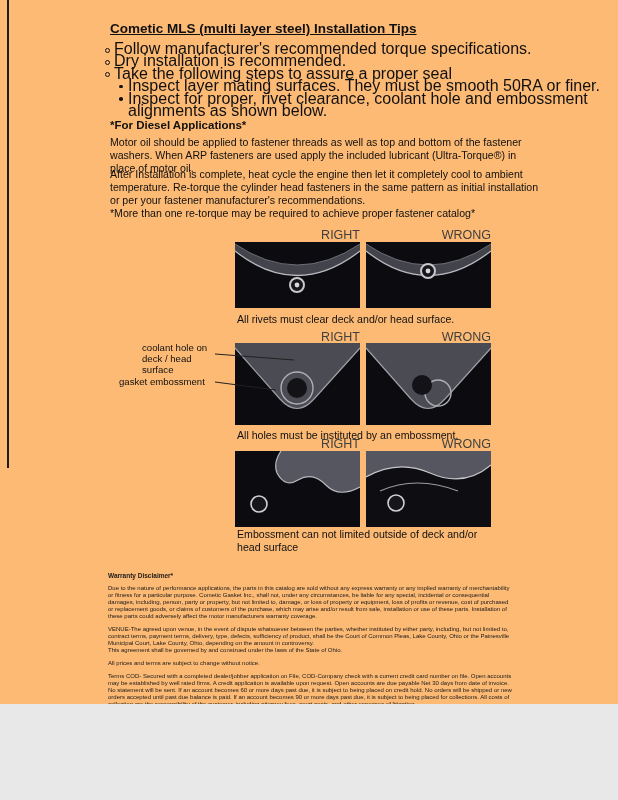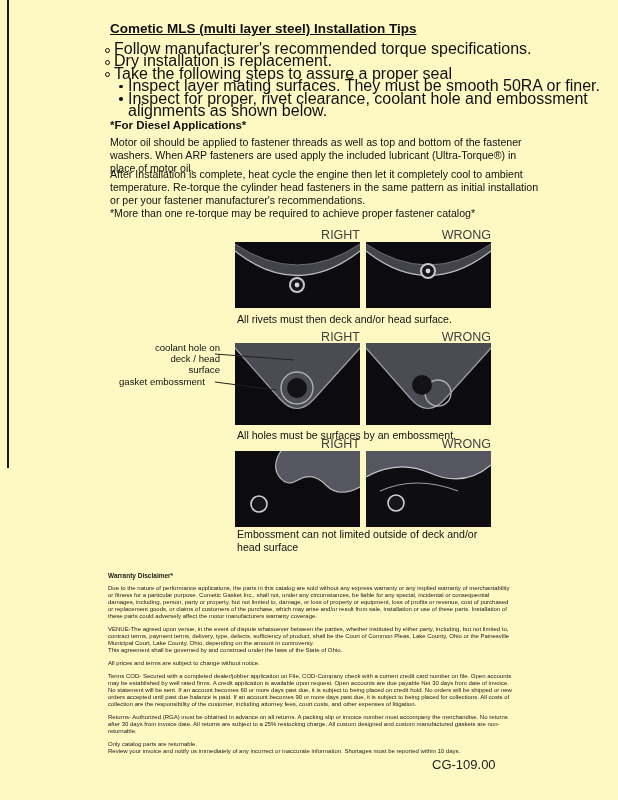--- a/index.html
+++ b/index.html
@@ -1,54 +1,54 @@
 <!DOCTYPE html>
 <html><head>
 <meta charset="utf-8">
 <style>
   html,body{margin:0;padding:0;background:#e8e8e8;}
-  .page{position:relative;width:618px;height:800px;background:#fef9c3;font-family:"Liberation Sans",sans-serif;color:#101010;overflow:hidden;margin:0 auto;}
+  .page{position:relative;width:618px;height:704px;background:#fdba74;font-family:"Liberation Sans",sans-serif;color:#101010;overflow:hidden;margin:0 auto;}
   .edge{position:absolute;left:7px;top:0;width:2px;height:468px;background:#1b1b1b;}
   .title{position:absolute;left:110px;top:21px;font-size:13.5px;font-weight:700;text-decoration:underline;}
   .tips{position:absolute;left:104px;top:43px;font-size:16px;line-height:12.4px;}
   .b{position:relative;padding-left:10px;}
   .b::before{content:"";position:absolute;left:1px;top:4.5px;width:3px;height:3px;border:1px solid #101010;border-radius:50%;}
   .b2{position:relative;margin-left:15px;padding-left:9px;}
   .b2::before{content:"";position:absolute;left:0;top:4.5px;width:3.6px;height:3.6px;background:#101010;border-radius:50%;}
   .h2{position:absolute;left:110px;top:119px;font-size:11.5px;font-weight:700;}
   .para{position:absolute;left:110px;width:432px;font-size:10.6px;line-height:13px;}
   .pa{top:136px}.pb{top:168px}.pc{top:207px}
   .dgh{position:absolute;width:125px;text-align:right;font-size:12.5px;color:#3f3f3f;}
   .colL{left:235px}.colR{left:366px}
   .r1{top:228px}.r2{top:330px}.r3{top:437px}
   .dg{position:absolute;display:block;}
   .cap{position:absolute;left:237px;font-size:10.6px;}
   .cap1{top:313px}.cap2{top:429px}.cap3{top:528px;width:245px;line-height:12.5px;}
   .lab{position:absolute;font-size:9.6px;line-height:10.8px;}
-  .lab1{left:142px;top:343px;width:78px;text-align:right;}
+  .lab1{left:142px;top:343px;width:78px;}
   .lab2{left:119px;top:377px;white-space:nowrap;}
   .leads{position:absolute;left:214px;top:348px;z-index:5;}
   .legal{position:absolute;left:108px;top:572px;width:406px;color:#1a1a1a;}
   .legal-h{font-size:6.5px;font-weight:700;}
   .lp{font-size:6px;line-height:7px;margin:0;}
   .gap{margin-top:6px;}
   .footer{position:absolute;left:432px;top:757px;font-size:13px;color:#222;}
 </style>
 </head>
 <body>
 
 <div class="page">
 
   <div class="edge"></div>
 
   <div class="title">Cometic MLS (multi layer steel) Installation Tips</div>
 
   <div class="tips">
     <div class="b">Follow manufacturer's recommended torque specifications.</div>
-    <div class="b">Dry installation is replacement.</div>
+    <div class="b">Dry installation is recommended.</div>
     <div class="b">Take the following steps to assure a proper seal</div>
     <div class="b2">Inspect layer mating surfaces.  They must be smooth 50RA or finer.</div>
     <div class="b2">Inspect for proper, rivet clearance, coolant hole and embossment alignments as shown below.</div>
   </div>
 
   <div class="h2">*For Diesel Applications*</div>
   <div class="para pa">Motor oil should be applied to fastener threads as well as top and bottom of the fastener washers. When ARP fasteners are used apply the included lubricant (Ultra-Torque®) in place of motor oil.</div>
   <div class="para pb">After Installation is complete, heat cycle the engine then let it completely cool to ambient temperature. Re-torque the cylinder head fasteners in the same pattern as initial installation or per your fastener manufacturer's recommendations.</div>
   <div class="para pc">*More than one re-torque may be required to achieve proper fastener catalog*</div>
 
@@ -64,21 +64,21 @@
     <circle cx="62" cy="43" r="2.4" fill="#d8d8dc"></circle>
   </svg>
   <svg class="dg" style="left:366px;top:242px" width="125" height="66">
     <rect width="125" height="66" fill="#0b0b10"></rect>
     <path d="M0,2 Q62,44 125,2 L125,9 Q62,58 0,9 Z" fill="#43434b"></path>
     <path d="M0,9 Q62,58 125,9" fill="none" stroke="#b9b9bf" stroke-width="1.3"></path>
     <path d="M0,2 Q62,44 125,2" fill="none" stroke="#6f6f77" stroke-width="1"></path>
     <circle cx="62" cy="29" r="7" fill="#15151a" stroke="#c7c7cc" stroke-width="2"></circle>
     <circle cx="62" cy="29" r="2.4" fill="#d8d8dc"></circle>
   </svg>
-  <div class="cap cap1">All rivets must then deck and/or head surface.</div>
+  <div class="cap cap1">All rivets must clear deck and/or head surface.</div>
 
   <div class="dgh colL r2">RIGHT</div>
   <div class="dgh colR r2">WRONG</div>
 
   <div class="lab lab1">coolant hole on deck / head surface</div>
   <div class="lab lab2">gasket embossment</div>
   <svg class="leads" width="86" height="48">
     <line x1="1" y1="6" x2="80" y2="12" stroke="#222" stroke-width="1"></line>
     <line x1="1" y1="34" x2="62" y2="42" stroke="#222" stroke-width="1"></line>
   </svg>
@@ -90,21 +90,21 @@
     <circle cx="62" cy="45" r="16" fill="none" stroke="#aeaeb4" stroke-width="1.4"></circle>
     <circle cx="62" cy="45" r="10" fill="#121217"></circle>
   </svg>
   <svg class="dg" style="left:366px;top:343px" width="125" height="82">
     <rect width="125" height="82" fill="#0b0b10"></rect>
     <path d="M0,0 H125 V5 L79,56 Q62,75 45,56 L0,5 Z" fill="#4b4b54"></path>
     <path d="M125,5 L79,56 Q62,75 45,56 L0,5" fill="none" stroke="#9fa0a6" stroke-width="1.2"></path>
     <circle cx="72" cy="50" r="13" fill="none" stroke="#aeaeb4" stroke-width="1.4"></circle>
     <circle cx="56" cy="42" r="10" fill="#121217"></circle>
   </svg>
-  <div class="cap cap2">All holes must be surfaces by an embossment.</div>
+  <div class="cap cap2">All holes must be instituted by an embossment.</div>
 
   <div class="dgh colL r3">RIGHT</div>
   <div class="dgh colR r3">WRONG</div>
 
   <svg class="dg" style="left:235px;top:451px" width="125" height="76">
     <rect width="125" height="76" fill="#0b0b10"></rect>
     <path d="M46,0 H125 V36 Q104,47 92,35 Q78,20 63,29 Q50,37 42,22 Q38,12 46,0 Z" fill="#565660"></path>
     <path d="M46,0 Q38,12 42,22 Q50,37 63,29 Q78,20 92,35 Q104,47 125,36" fill="none" stroke="#b9b9bf" stroke-width="1.2"></path>
     <circle cx="24" cy="53" r="8" fill="#15151a" stroke="#cfcfd4" stroke-width="1.6"></circle>
   </svg>

